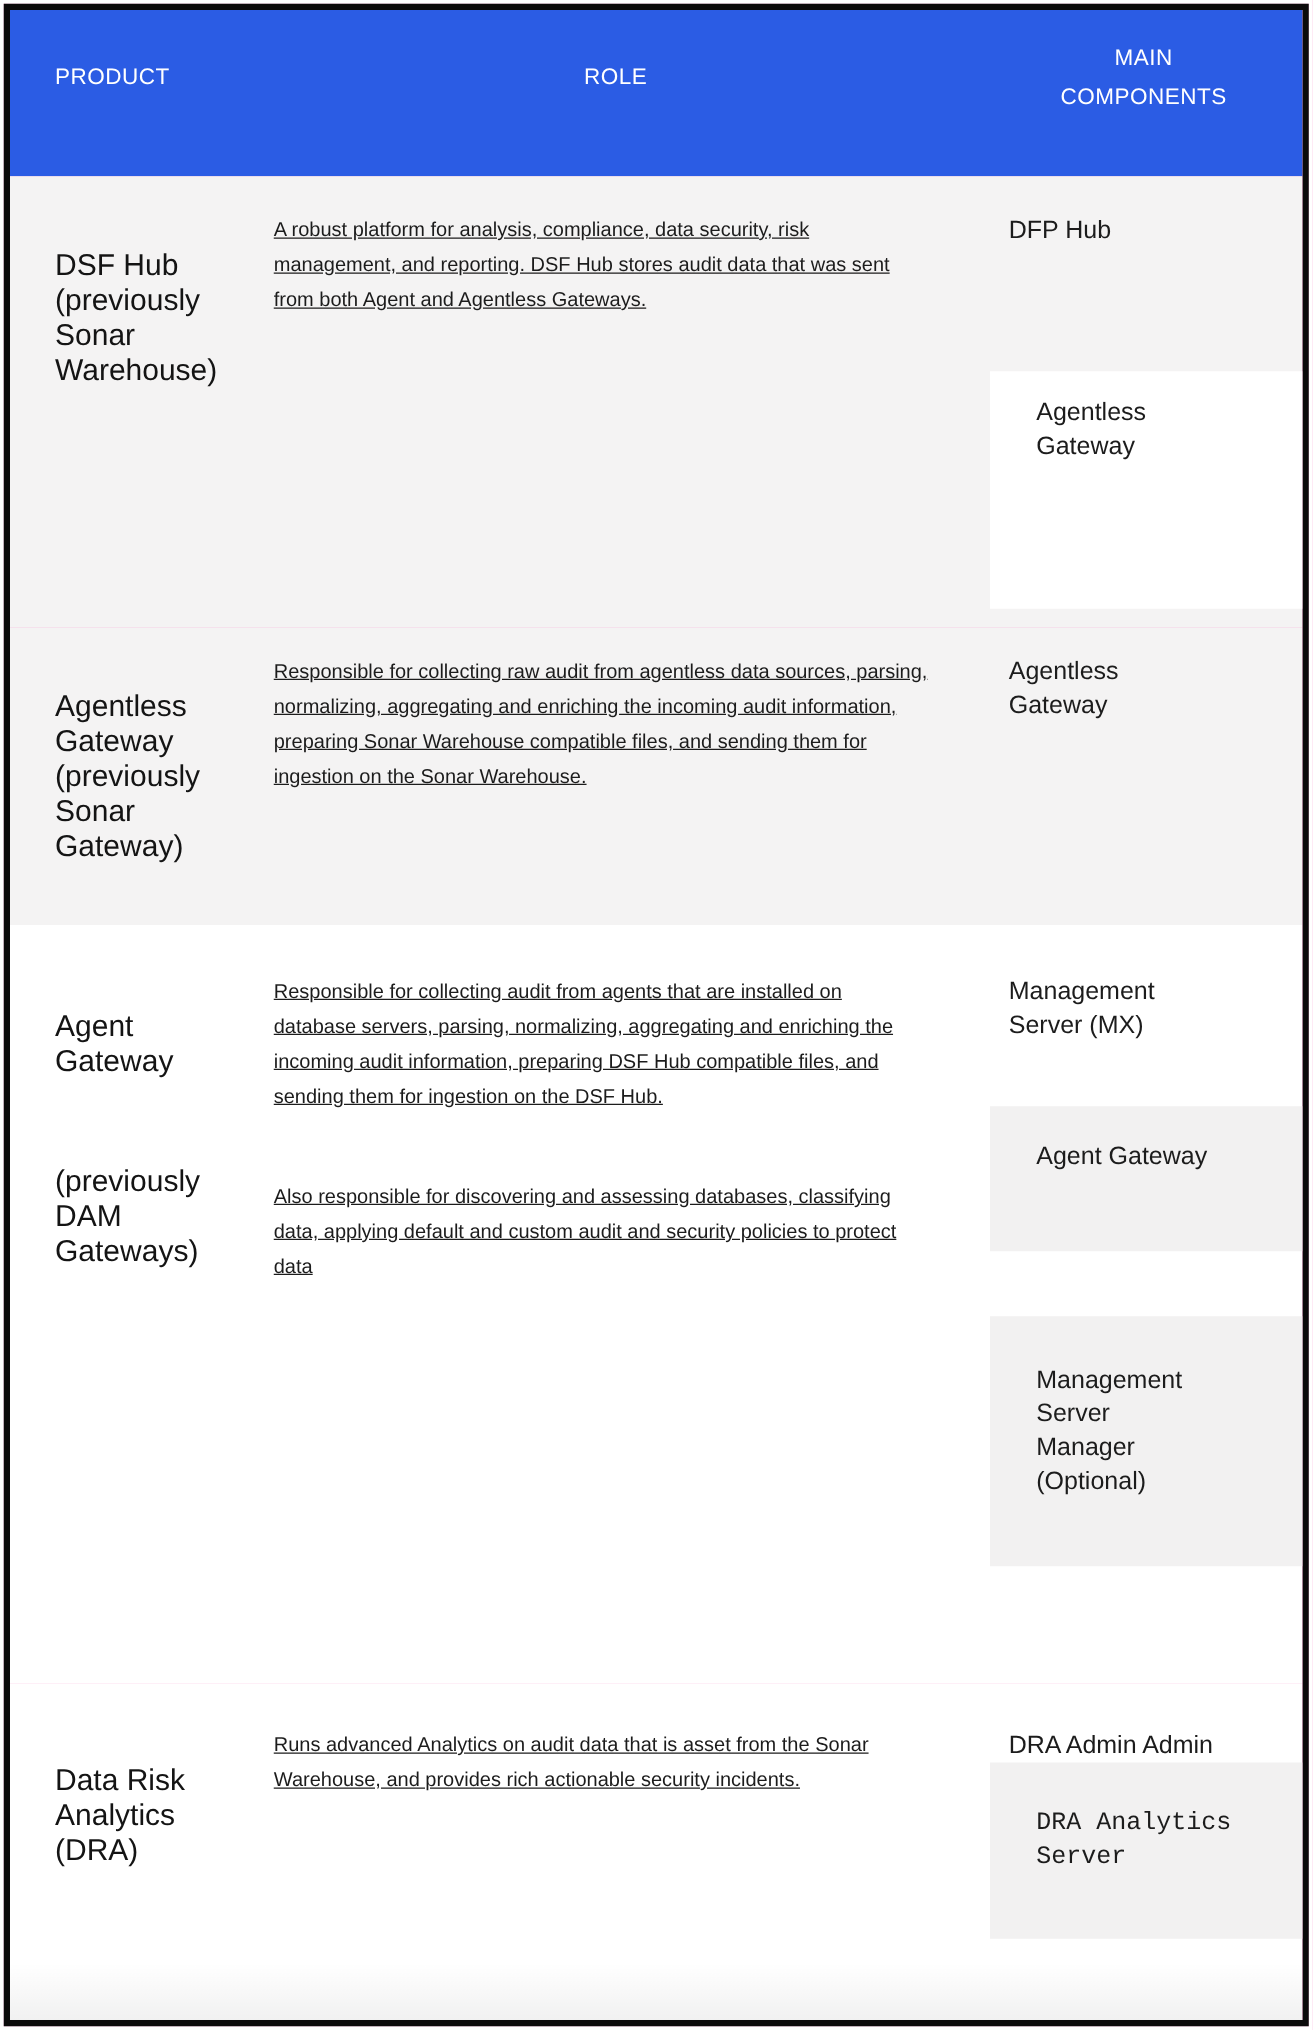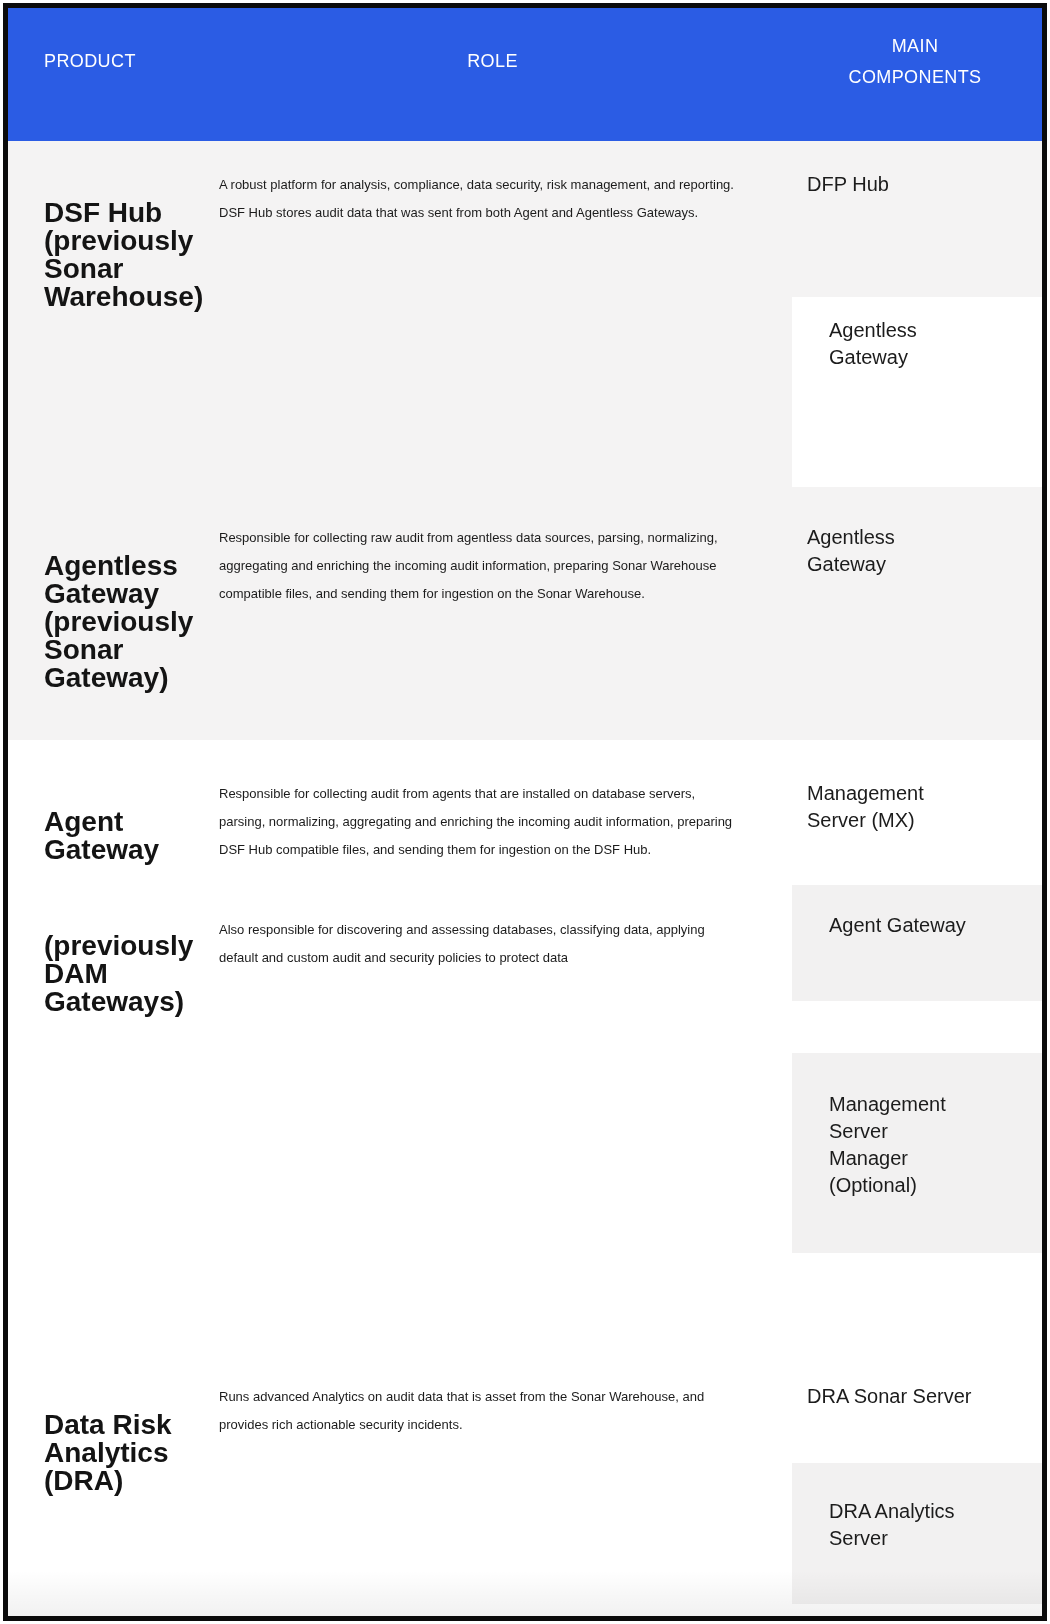--- a/index.html
+++ b/index.html
@@ -49,33 +49,34 @@
   .row-1 { height: 361px; }
   .row-2 { height: 238px; }
   .row-3 { height: 607px; }
   .row-4 { height: 269px; }
   .row-1 > div { padding-top: 30px; }
   .row-2 > div { padding-top: 22px; }
   .row-3 > div { padding-top: 40px; }
   .row-4 > div { padding-top: 36px; }
 
   .product-cell {
-    font-weight: 700;
-    font-size: 28px;
+    font-weight: 400;
+    font-size: 24px;
     line-height: 28px;
     padding-left: 36px;
     white-space: pre-line;
     color: #141414;
   }
   .product-cell .pblock + .pblock { margin-top: 40px; }
 
   .role-cell {
-    font-size: 13px;
+    font-size: 16px;
     line-height: 28px;
     padding-right: 24px;
+    text-decoration: underline;
   }
   .role-cell p { margin: 0; }
   .role-cell p + p { margin-top: 52px; }
 
   .comp-cell {
     font-size: 20px;
     line-height: 27px;
   }
   .comp-plain {
     padding-left: 41px;
@@ -84,21 +85,21 @@
   .comp-box {
     margin-left: 26px;
     padding-left: 37px;
     white-space: pre-line;
   }
   
   .box-agw-row1   { margin-top: 99px; height: 190px; padding-top: 20px; background: #ffffff; }
   .box-agentgw    { margin-top: 51px; height: 116px; padding-top: 27px; background: #f2f1f1; }
   .plain-dba      { margin-top: 37px; }
   .box-msmgr      { margin-top: 52px; height: 200px; padding-top: 38px; background: #f2f1f1; }
-  .box-dras       { margin-top: 53px; height: 141px; padding-top: 35px; background: #f2f1f1; }
+  .box-dras       { height: 141px; padding-top: 35px; background: #f2f1f1; font-family: Liberation Mono, monospace; }
 
   .bottom-fade {
     position: absolute;
     left: 0; right: 0; bottom: 0;
     height: 46px;
     background: linear-gradient(180deg, rgba(0,0,0,0), rgba(0,0,0,0.055));
     pointer-events: none;
   }
 </style>
 </head>
@@ -173,20 +174,20 @@
   <div class="grid-row trow white row-4">
     <div class="product-cell">
       <div class="pblock">Data Risk
 Analytics
 (DRA)</div>
     </div>
     <div class="role-cell">
       <p>Runs advanced Analytics on audit data that is asset from the Sonar Warehouse, and provides rich actionable security incidents.</p>
     </div>
     <div class="comp-cell">
-      <div class="comp-plain">DRA Sonar Server</div>
+      <div class="comp-plain">DRA Admin Admin</div>
       <div class="comp-box box-dras">DRA Analytics
 Server</div>
     </div>
   </div>
 
   <div class="bottom-fade"></div>
 </div>
 
 </body></html>

